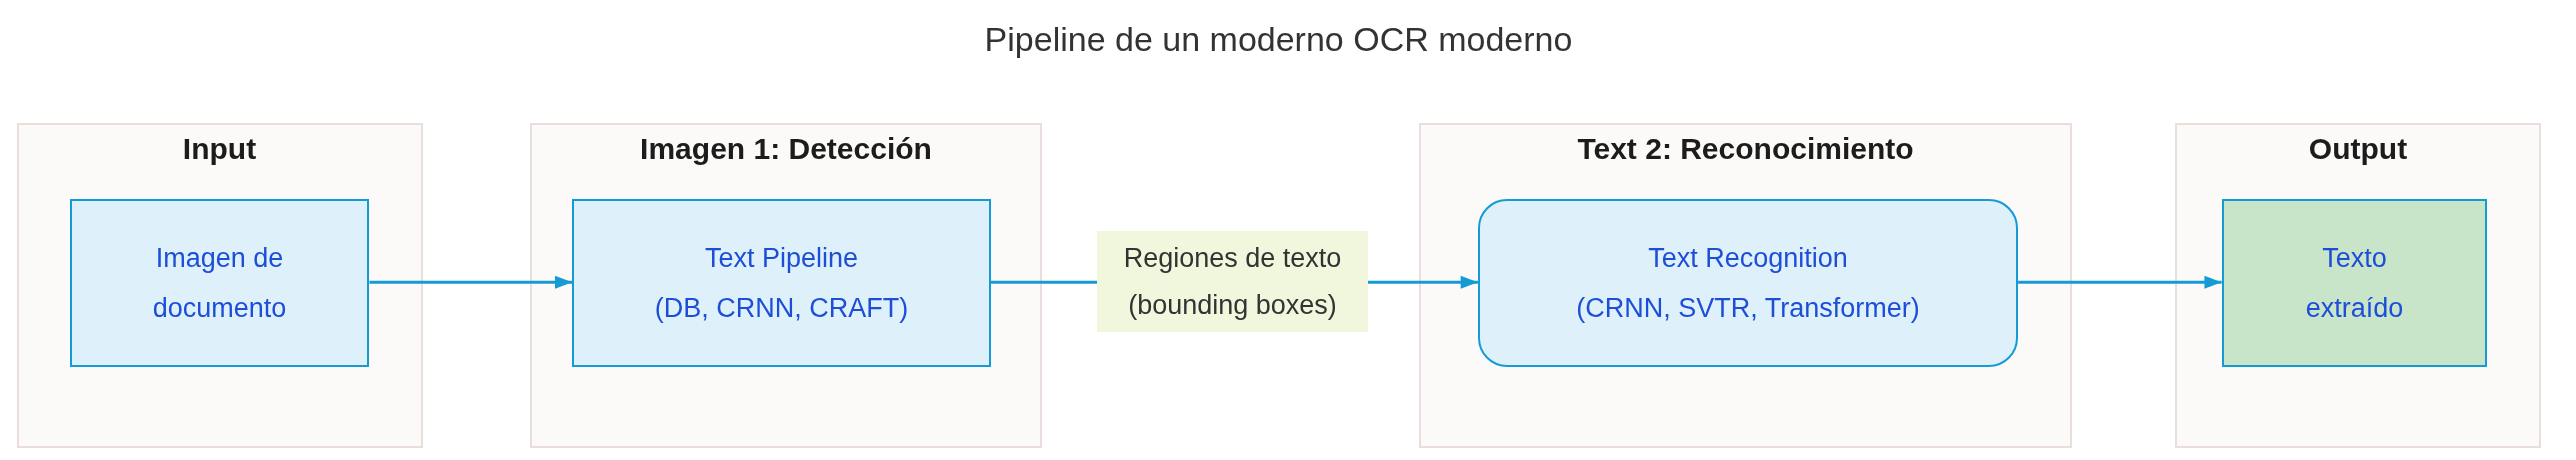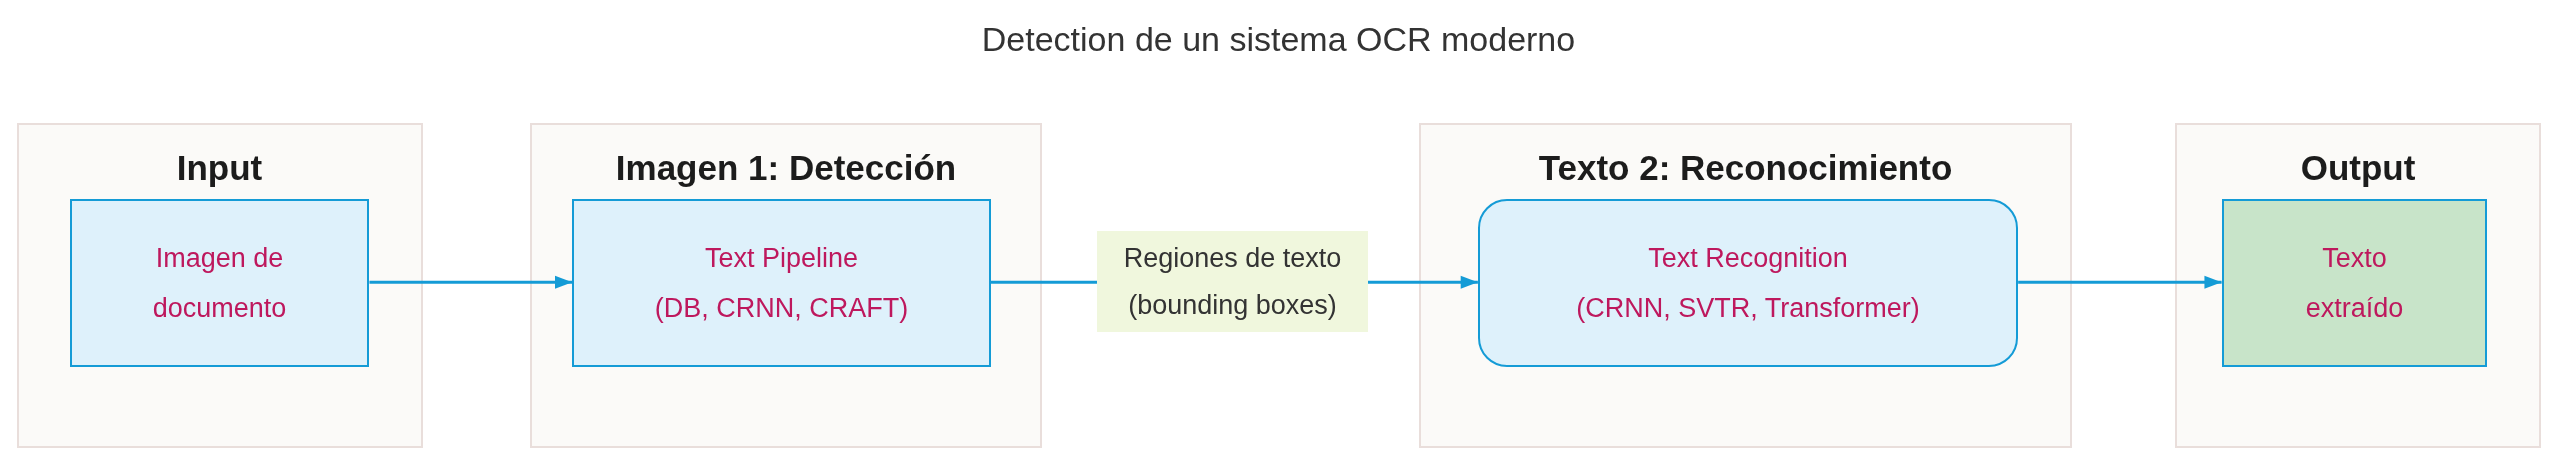--- a/index.html
+++ b/index.html
@@ -19,33 +19,33 @@
   }
   .cluster {
     position: absolute;
     top: 123px; height: 325px;
     background: #fbfaf8;
     border: 2.2px solid #e9dedb;
     box-sizing: border-box;
   }
   .cluster-label {
     text-align: center;
-    padding-top: 23px;
-    font-size: 35px;
+    padding-top: 7px;
+    font-size: 30px;
     font-weight: bold;
     color: #1c1c1c;
   }
   .node {
     position: absolute;
     top: 199px; height: 168px;
     box-sizing: border-box;
     border: 2.9px solid #149bd6;
     display: flex; flex-direction: column;
     align-items: center; justify-content: center;
-    font-size: 27px; color: #be185d;
+    font-size: 27px; color: #1d4ed8;
   }
   .node .line { height: 50px; line-height: 50px; text-align: center; white-space: nowrap; }
   .node-blue  { background: #def1fb; }
   .node-green { background: #c8e4c9; }
   #cluster-input  { left: 16.5px;   width: 406px; }
   #cluster-etapa1 { left: 530px;  width: 512px; }
   #cluster-etapa2 { left: 1419px; width: 653px; }
   #cluster-output { left: 2175px; width: 366px; }
   #node-imagen      { left: 70px;   width: 299px; }
   #node-detection   { left: 572px;  width: 419px; }
@@ -58,30 +58,30 @@
     background: #f0f7dd;
     display: flex; flex-direction: column;
     align-items: center; justify-content: center;
     font-size: 27px; color: #333333;
   }
   .edge-label .line { height: 47px; line-height: 47px; white-space: nowrap; }
 </style>
 </head>
 <body>
 
-<div class="title">Detection de un sistema OCR moderno</div>
+<div class="title">Pipeline de un moderno OCR moderno</div>
 
 <div class="cluster" id="cluster-input">
   <div class="cluster-label">Input</div>
 </div>
 <div class="cluster" id="cluster-etapa1">
   <div class="cluster-label">Imagen 1: Detección</div>
 </div>
 <div class="cluster" id="cluster-etapa2">
-  <div class="cluster-label">Texto 2: Reconocimiento</div>
+  <div class="cluster-label">Text 2: Reconocimiento</div>
 </div>
 <div class="cluster" id="cluster-output">
   <div class="cluster-label">Output</div>
 </div>
 
 <svg id="edges-layer" width="2576" height="460" viewBox="0 0 3594 642">
   <defs>
     <marker id="arrowhead" viewBox="0 0 28 22" markerWidth="28" markerHeight="22" refX="26" refY="11" orient="auto" markerUnits="userSpaceOnUse">
       <path d="M2,2 L26,11 L2,20 Z" fill="#149bd6"></path>
     </marker>

